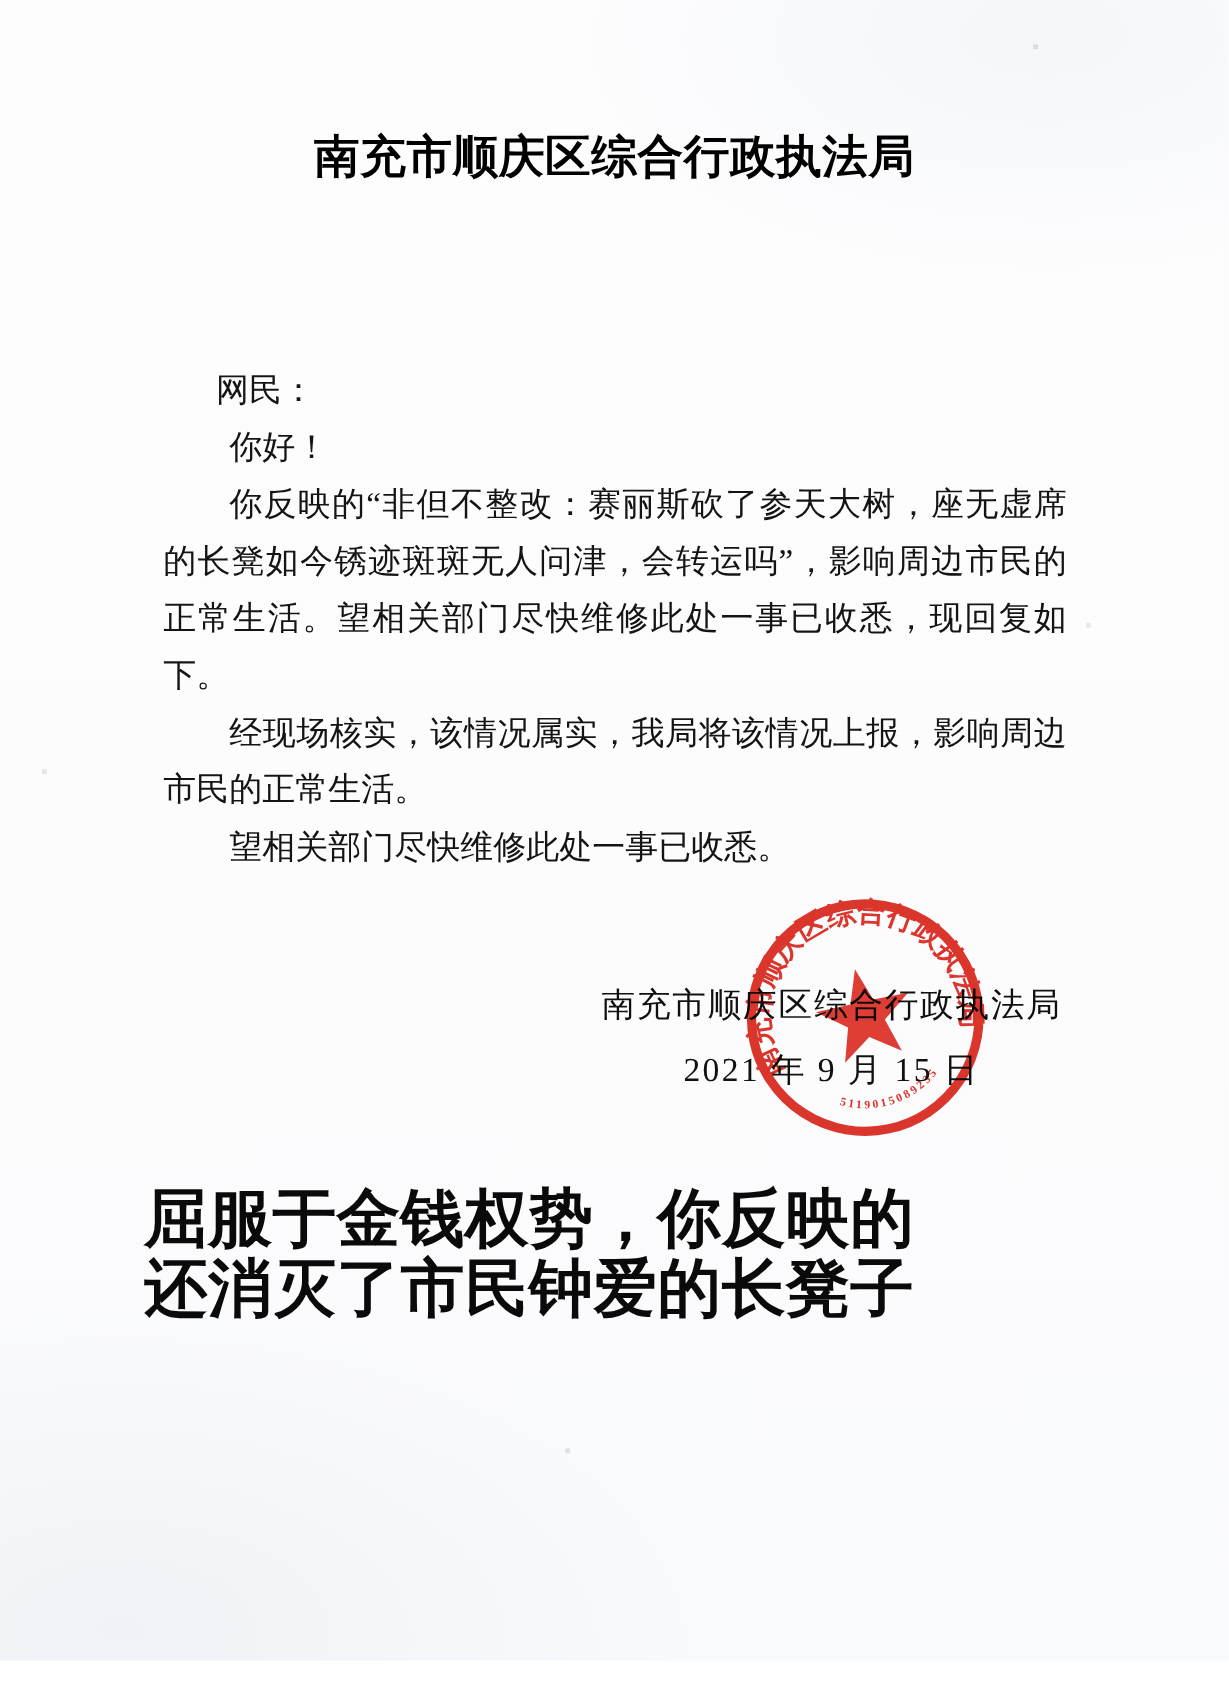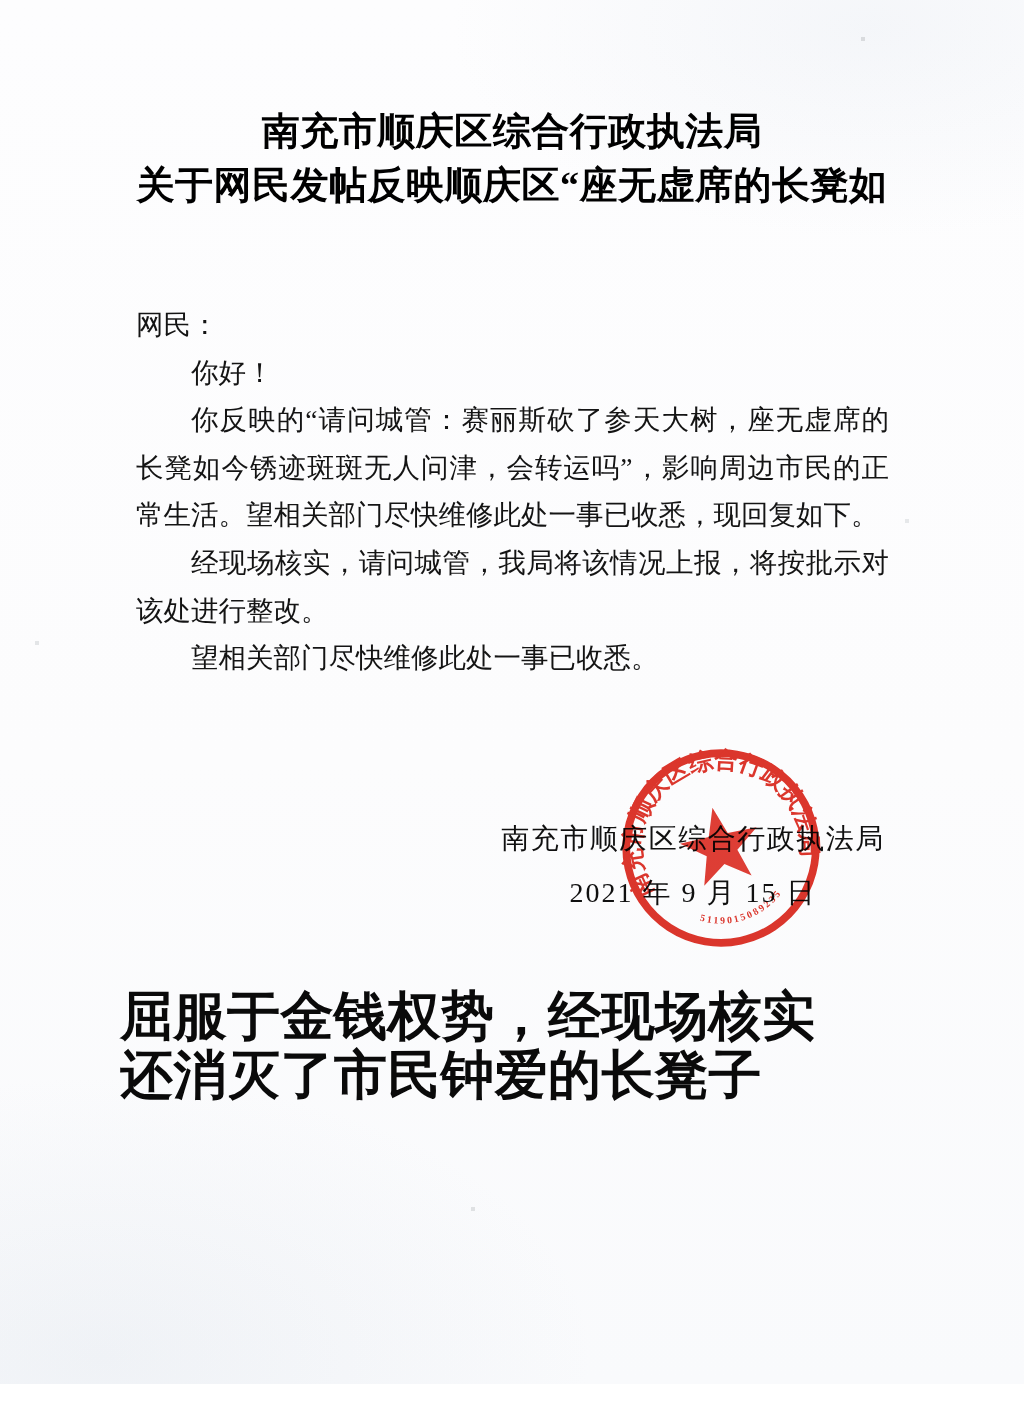--- a/index.html
+++ b/index.html
@@ -19,21 +19,21 @@
     position:absolute;top:104px;left:0;width:100%;
     text-align:center;font-weight:700;color:#000;
     font-size:38px;line-height:54px;letter-spacing:0.5px;
   }
   .body-text{
     position:absolute;left:136px;top:301px;width:753px;
     font-size:27.5px;line-height:47.6px;text-align:justify;
     color:#141414;
   }
   .body-text p{margin:0;text-indent:55px;}
-  .body-text .salutation{text-indent:0;}
+  .body-text .salutation{text-indent:0;margin-left:44px;}
   .signature{
     position:absolute;left:500px;top:822px;width:386px;
     text-align:center;color:#101010;z-index:1;
   }
   .sig-org{font-size:28px;letter-spacing:1.5px;line-height:34px;}
   .sig-date{font-size:28px;letter-spacing:2px;line-height:34px;margin-top:20px;}
   .seal{
     position:absolute;left:618px;top:745px;width:206px;height:206px;
     transform:rotate(-12deg);
     mix-blend-mode:multiply;opacity:.93;z-index:2;
@@ -62,28 +62,27 @@
                36px 642px 0 1px #e3e5e7, 906px 520px 0 1px #e6e8ea;
   }
 </style>
 </head>
 <body>
 
 <div class="page">
 
   <div class="title">
     <div>南充市顺庆区综合行政执法局</div>
-    <div>关于网民发帖反映顺庆区“座无虚席的长凳如</div>
   </div>
 
   <div class="body-text">
     <p class="salutation">网民：</p>
     <p>你好！</p>
-    <p>你反映的“请问城管：赛丽斯砍了参天大树，座无虚席的长凳如今锈迹斑斑无人问津，会转运吗”，影响周边市民的正常生活。望相关部门尽快维修此处一事已收悉，现回复如下。</p>
-    <p>经现场核实，请问城管，我局将该情况上报，将按批示对该处进行整改。</p>
+    <p>你反映的“非但不整改：赛丽斯砍了参天大树，座无虚席的长凳如今锈迹斑斑无人问津，会转运吗”，影响周边市民的正常生活。望相关部门尽快维修此处一事已收悉，现回复如下。</p>
+    <p>经现场核实，该情况属实，我局将该情况上报，影响周边市民的正常生活。</p>
     <p>望相关部门尽快维修此处一事已收悉。</p>
   </div>
 
   <div class="signature">
     <div class="sig-org">南充市顺庆区综合行政执法局</div>
     <div class="sig-date">2021 年 9 月 15 日</div>
   </div>
 
   <svg class="seal" viewBox="0 0 200 200" xmlns="http://www.w3.org/2000/svg" style="color: rgb(213, 40, 30);">
     <circle cx="100" cy="100" r="92" fill="none" stroke="currentColor" stroke-width="7.5"></circle>
@@ -94,21 +93,21 @@
     </defs>
     <text fill="currentColor" font-size="23">
       <textPath href="#sealArcTop" startOffset="2">南充市顺庆区综合行政执法局</textPath>
     </text>
     <text fill="currentColor" font-size="9.5" letter-spacing="2.2">
       <textPath href="#sealArcBottom" startOffset="34">5119015089235</textPath>
     </text>
   </svg>
 
   <div class="annotation">
-    <div>屈服于金钱权势，经现场核实</div>
+    <div>屈服于金钱权势，你反映的</div>
     <div>还消灭了市民钟爱的长凳子</div>
   </div>
 
   <div class="footer-watermark"></div>
   <div class="footer-line"></div>
   <div class="scan-specks"></div>
 
 </div>
 
 </body></html>

